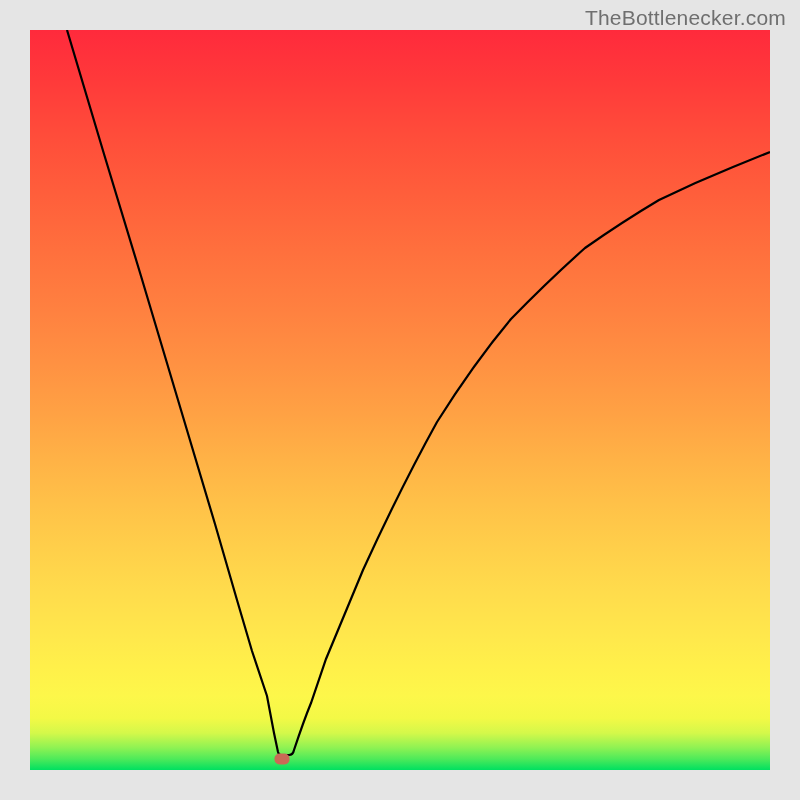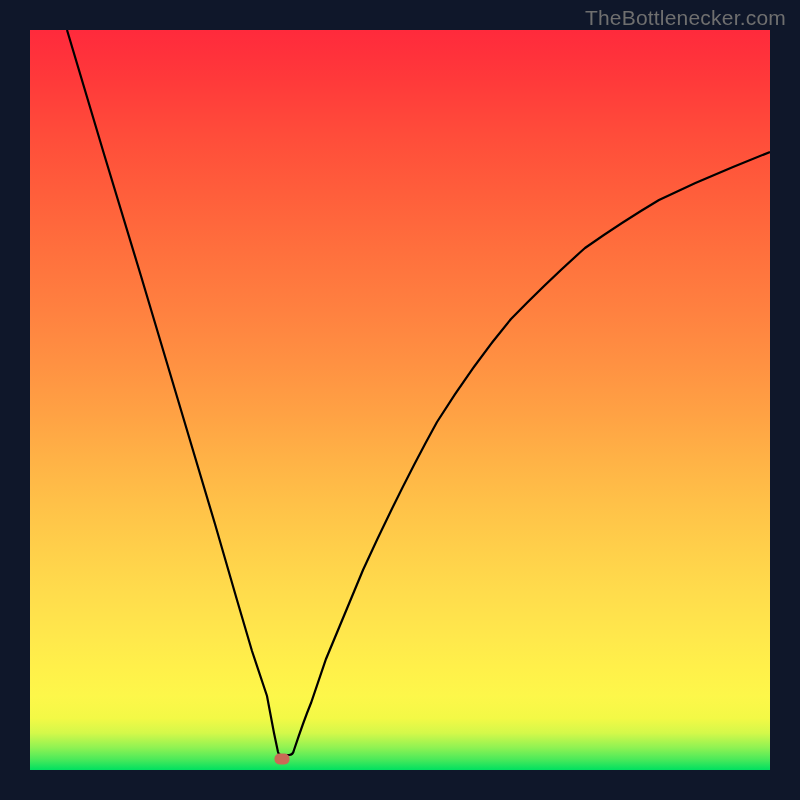--- a/index.html
+++ b/index.html
@@ -8,21 +8,21 @@
     width: 800px;
     height: 800px;
     overflow: hidden;
     background: #000;
     font-family: Arial, Helvetica, sans-serif;
   }
   .frame {
     position: relative;
     width: 800px;
     height: 800px;
-    background: #0f172a;
+    background: #e5e5e5;
   }
   .plot {
     position: absolute;
     left: 30px;
     top: 30px;
     width: 740px;
     height: 740px;
     
     background: linear-gradient(
       to top,

